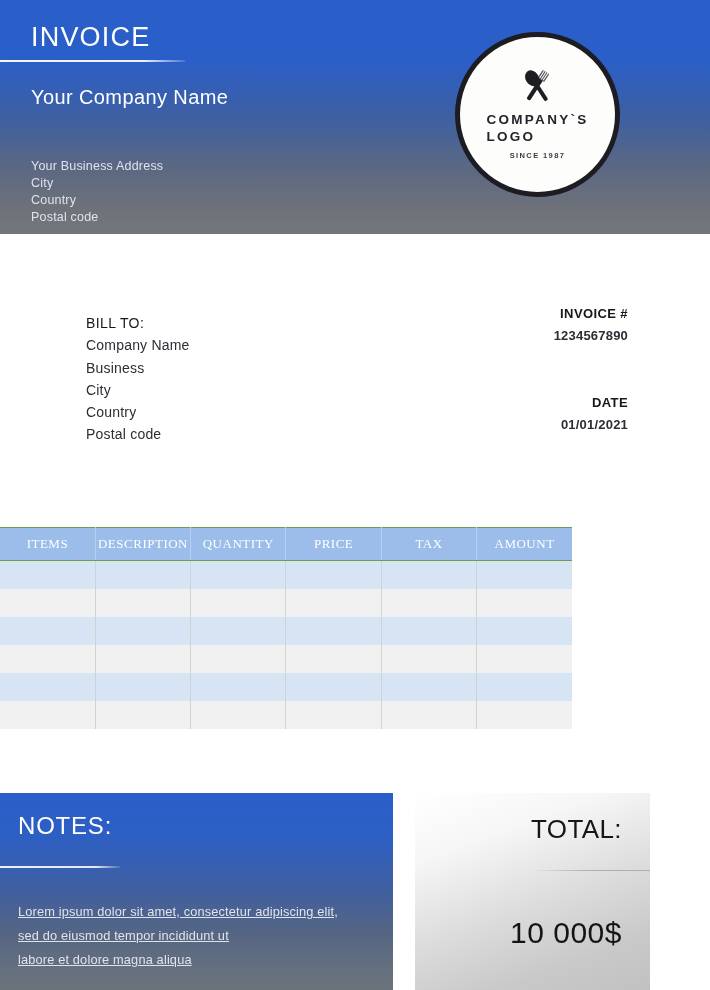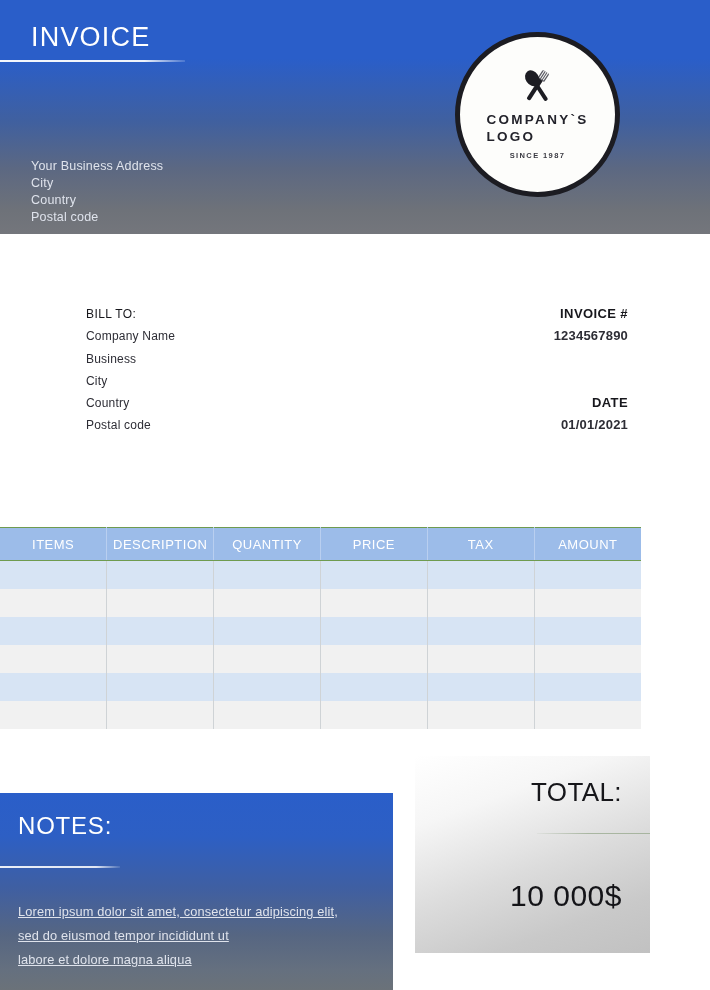--- a/index.html
+++ b/index.html
@@ -108,22 +108,22 @@
     font-size: 7.5px;
     font-weight: 700;
     letter-spacing: 1.4px;
     color: #3a3a42;
   }
 
   
   .billto {
     position: absolute;
     left: 86px;
-    top: 303px;
-    font-size: 12px;
+    top: 312px;
+    font-size: 14px;
     line-height: 22.3px;
     color: #2d2d35;
     letter-spacing: 0.2px;
   }
   .billto .lbl {
     color: #17171c;
     letter-spacing: 0.4px;
   }
   .meta {
     position: absolute;
@@ -140,23 +140,24 @@
   .meta .gap { height: 44px; }
 
   
   .table {
     position: absolute;
     left: 0;
     top: 527px;
     width: 710px;
   }
   .table table {
-    width: 641px;
+    width: 572px;
     border-collapse: collapse;
     table-layout: fixed;
+    font-family: Liberation Serif, serif;
   }
   .table th {
     height: 30px;
     background: #9cbce9;
     color: #ffffff;
     font-size: 13px;
     font-weight: 400;
     letter-spacing: 0.5px;
     text-align: center;
     border-left: 1px solid #b9cff0;
@@ -219,21 +220,21 @@
     width: 380px;
     font-size: 12.8px;
     line-height: 24px;
     color: #dfe3ec;
     letter-spacing: 0.15px;
     text-decoration: underline;
   }
   .total {
     position: absolute;
     left: 415px;
-    top: 756px;
+    top: 793px;
     width: 235px;
     height: 197px;
     background: linear-gradient(160deg,
         #ffffff 0%,
         #f6f6f6 25%,
         #dcdcdc 55%,
         #c9c9c9 80%,
         #c1c1c1 100%);
     overflow: hidden;
   }
@@ -263,20 +264,21 @@
   }
 </style>
 </head>
 <body>
 
 <div class="page">
 
   <div class="header">
     <div class="invoice-title">INVOICE</div>
     <div class="title-rule"></div>
+    <div class="company-name">Your Company Name</div>
     <div class="address-block">
       <div>Your Business Address</div>
       <div>City</div>
       <div>Country</div>
       <div>Postal code</div>
     </div>
 
     <div class="logo">
       <svg class="logo-utensils" viewBox="0 0 48 40">
 

